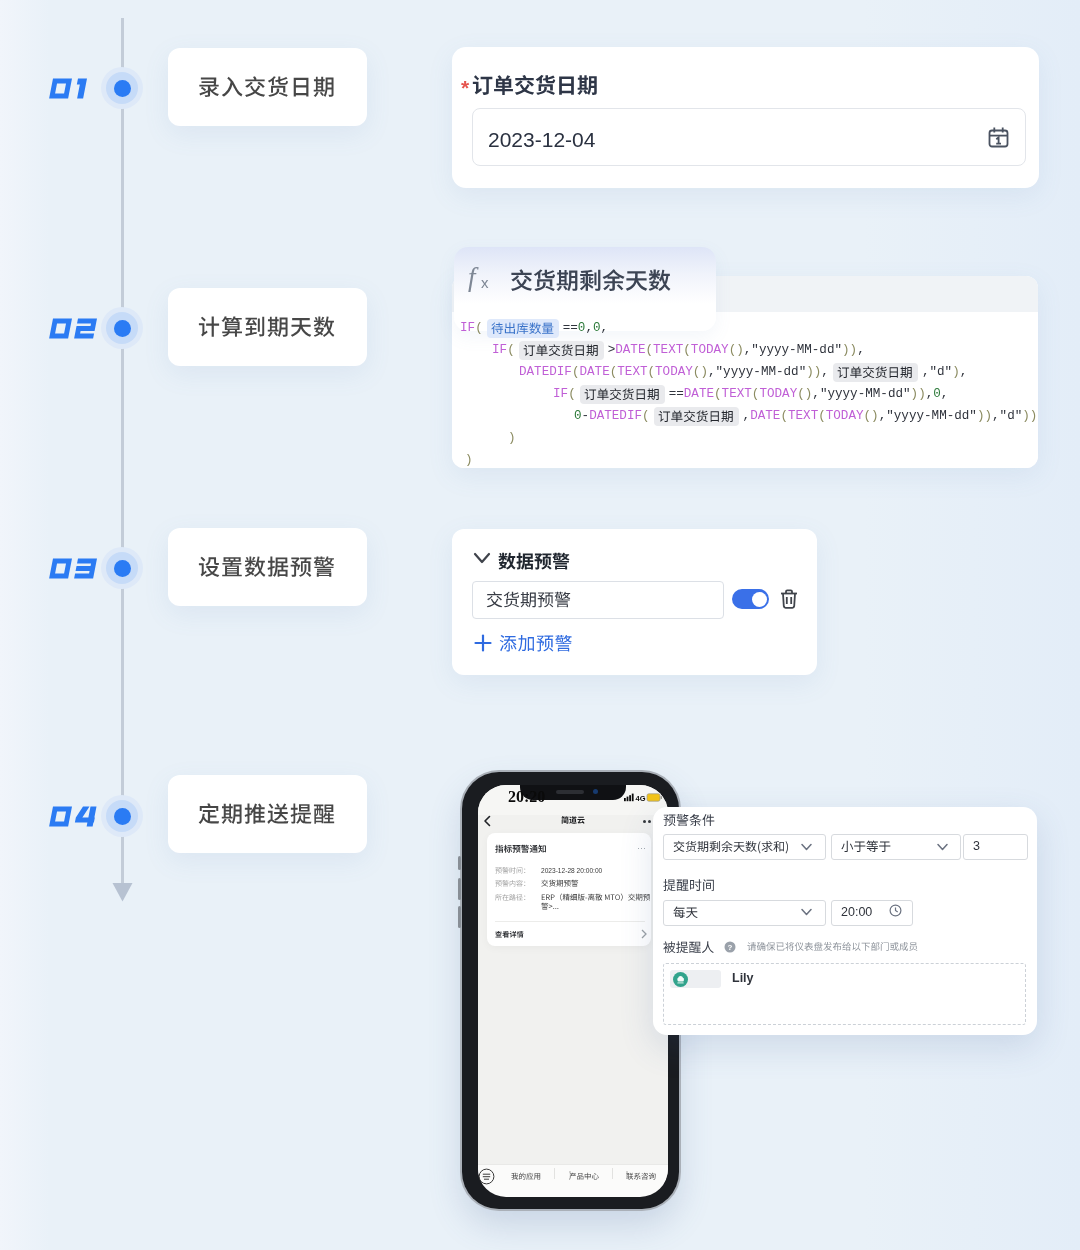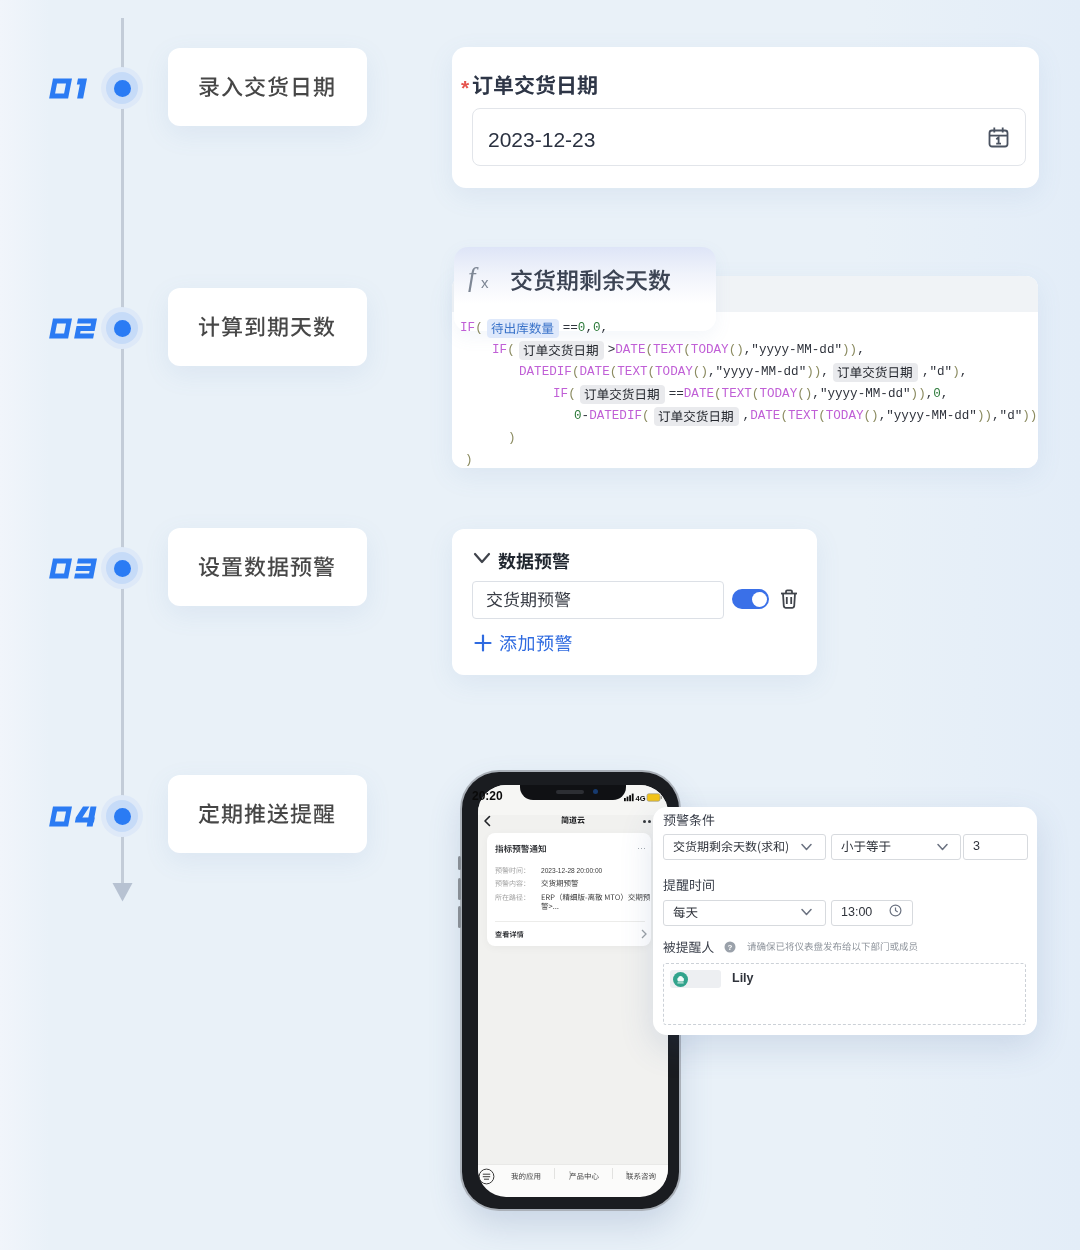--- a/index.html
+++ b/index.html
@@ -75,21 +75,21 @@
       </svg>
     </div>
     <div class="card" style="left:452px;top:47px;width:587px;height:141px;border-radius:14px"></div>
     <div style="position:absolute;left:461px;top:76px;font-family:'Liberation Sans',sans-serif;font-size:21px;font-weight:700;color:#e5554f;line-height:24px;white-space:pre">*</div>
     <div style="position:absolute;left:472.0px;top:74px">
       <svg width="128" height="24" viewBox="0 0 128 24" style="display:block">
         <path transform="translate(0,19) scale(0.21000,-0.21000)" fill="#2e3647" d="M9 76L17 84Q20 82 23 79Q26 76 29 73Q32 71 34 68L25 60Q24 62 21 65Q18 68 15 71Q12 74 9 76ZM4 54L28 54L28 43L4 43ZM41 77L97 77L97 65L41 65ZM68 73L80 73L80 6Q80 1 79 -2Q78 -5 74 -6Q71 -8 66 -8Q61 -9 54 -9Q54 -7 53 -4Q52 -2 51 0Q50 3 49 4Q52 4 56 4Q59 4 61 4Q64 4 65 4Q66 4 67 5Q68 5 68 7ZM19 -7L16 4L19 8L44 24Q44 22 45 20Q45 18 46 16Q47 14 47 13Q39 7 34 4Q28 0 26 -2Q23 -4 21 -5Q20 -7 19 -7ZM19 -7Q19 -6 18 -4Q17 -2 15 0Q14 2 13 3Q15 4 17 6Q19 9 19 12L19 54L31 54L31 4Q31 4 29 3Q28 2 27 1Q25 0 23 -2Q21 -3 20 -5Q19 -6 19 -7ZM144 62L156 62L156 -9L144 -9ZM125 42L125 35L175 35L175 42ZM125 58L125 51L175 51L175 58ZM114 68L187 68L187 25L114 25ZM105 19L195 19L195 8L105 8ZM122 80L132 85Q135 81 138 77Q141 73 142 70L131 65Q130 68 127 72Q124 76 122 80ZM168 84L182 80Q178 75 175 71Q172 66 169 62L158 66Q160 69 162 72Q164 75 165 78Q167 81 168 84ZM263 42L275 39Q270 26 260 16Q251 7 239 1Q227 -5 212 -9Q211 -7 210 -5Q208 -4 207 -1Q206 1 204 2Q219 5 231 10Q242 15 251 23Q259 31 263 42ZM230 60L241 55Q238 51 233 46Q229 42 224 38Q219 35 215 32Q214 33 212 35Q210 36 208 38Q207 40 205 41Q210 43 214 46Q219 49 223 53Q227 56 230 60ZM237 42Q244 26 259 16Q273 6 296 2Q295 1 293 -1Q292 -3 291 -5Q289 -7 289 -8Q273 -5 261 1Q249 7 241 16Q232 26 227 39ZM206 72L294 72L294 61L206 61ZM260 53L269 60Q273 57 278 54Q283 50 288 46Q292 42 295 39L285 31Q282 34 278 38Q274 42 269 46Q264 50 260 53ZM240 82L252 86Q254 83 256 79Q258 75 259 72L247 68Q246 71 244 75Q242 79 240 82ZM344 28L356 28L356 20Q356 17 355 14Q354 11 352 8Q349 4 344 1Q340 -2 332 -4Q324 -7 313 -9Q312 -8 311 -6Q310 -4 308 -2Q307 -1 305 1Q316 2 323 4Q330 6 334 8Q338 10 340 12Q342 14 343 17Q344 19 344 20ZM353 5L360 13Q364 12 369 11Q374 9 379 7Q383 6 388 4Q392 2 395 0L389 -9Q386 -7 382 -6Q377 -4 373 -2Q368 0 363 2Q358 4 353 5ZM317 42L385 42L385 12L372 12L372 31L329 31L329 10L317 10ZM387 83L394 74Q387 71 378 68Q369 65 359 63Q349 60 340 59Q339 60 338 63Q337 66 336 67Q343 69 350 70Q357 72 364 74Q370 76 376 78Q382 80 387 83ZM350 85L362 85L362 61Q362 58 363 58Q364 57 368 57Q368 57 370 57Q372 57 374 57Q376 57 378 57Q380 57 381 57Q383 57 384 58Q385 58 385 60Q386 62 386 66Q388 65 391 64Q394 63 396 62Q396 56 394 53Q393 50 390 48Q387 47 382 47Q381 47 380 47Q378 47 376 47Q374 47 372 47Q370 47 368 47Q367 47 366 47Q360 47 356 48Q353 49 352 52Q350 55 350 61ZM330 86L341 82Q338 77 333 72Q328 67 322 63Q317 59 312 56Q311 58 309 59Q308 61 306 62Q304 64 303 65Q308 67 314 71Q319 74 323 78Q327 82 330 86ZM321 70L329 78L333 76L333 45L321 45ZM415 79L485 79L485 -8L472 -8L472 67L428 67L428 -8L415 -8ZM424 45L478 45L478 33L424 33ZM424 11L478 11L478 -1L424 -1ZM561 80L587 80L587 70L561 70ZM561 58L587 58L587 47L561 47ZM561 35L587 35L587 24L561 24ZM582 80L594 80L594 4Q594 0 593 -3Q592 -5 589 -7Q586 -8 583 -8Q579 -9 573 -9Q573 -6 572 -3Q571 0 570 3Q573 2 576 2Q579 2 580 2Q581 2 582 3Q582 3 582 4ZM557 80L568 80L568 44Q568 38 567 31Q567 24 566 17Q565 9 563 3Q561 -4 558 -9Q557 -8 555 -7Q553 -5 552 -4Q550 -3 548 -2Q552 4 554 12Q556 20 556 28Q557 37 557 44ZM504 73L553 73L553 63L504 63ZM517 57L541 57L541 48L517 48ZM517 41L541 41L541 32L517 32ZM503 25L552 25L552 15L503 15ZM512 84L523 84L523 22L512 22ZM535 84L546 84L546 22L535 22ZM515 14L527 11Q524 5 520 0Q516 -6 512 -9Q511 -8 509 -7Q507 -5 505 -4Q504 -3 502 -2Q506 1 510 5Q513 10 515 14ZM530 10L539 15Q541 13 544 10Q546 7 548 5Q550 2 551 0L541 -6Q540 -4 538 -1Q536 2 534 5Q532 7 530 10Z"></path>
       </svg>
     </div>
     <div class="inp" style="left:472px;top:108px;width:552px;height:56px"></div>
-    <div style="position:absolute;left:488px;top:128px;font-family:'Liberation Sans',sans-serif;font-size:21px;color:#2a3140;line-height:24px;white-space:pre">2023-12-23</div>
+    <div style="position:absolute;left:488px;top:128px;font-family:'Liberation Sans',sans-serif;font-size:21px;color:#2a3140;line-height:24px;white-space:pre">2023-12-04</div>
     <svg style="position:absolute;left:987px;top:126px" width="23" height="23" viewBox="0 0 23 23" fill="none" stroke="#4a5260" stroke-width="1.8">
 <rect x="2.5" y="4.5" width="18" height="16" rx="2.5"></rect>
       <line x1="2.5" y1="9.6" x2="20.5" y2="9.6"></line>
 <line x1="7.3" y1="1.5" x2="7.3" y2="6.5"></line>
       <line x1="15.7" y1="1.5" x2="15.7" y2="6.5"></line>
 <path d="M9.3 13.2 L11.6 11.4 V17.6 M9.2 17.6 H14" fill="none"></path>
     </svg>
     <div class="card" style="left:452px;top:276px;width:586px;height:192px;overflow:hidden">
       <div style="position:absolute;left:0;top:0;width:100%;height:36px;background:#f0f3f6"></div>
       <div style="position:absolute;left:0;top:36px;width:100%;height:156px;background:#fff"></div>
@@ -156,21 +156,21 @@
 background:#1a1c20;box-shadow:0 0 0 2px #aab0b8, 0 16px 34px rgba(70,100,150,0.20)"></div>
     <div style="position:absolute;left:457.5px;top:856px;width:3px;height:14px;border-radius:2px;background:#888e96"></div>
     <div style="position:absolute;left:457.5px;top:878px;width:3px;height:22px;border-radius:2px;background:#888e96"></div>
     <div style="position:absolute;left:457.5px;top:906px;width:3px;height:22px;border-radius:2px;background:#888e96"></div>
     <div style="position:absolute;left:478px;top:785px;width:190px;height:411px;border-radius:28px;background:#f1f1ef;overflow:hidden">
       <div style="position:absolute;left:0;top:0;width:100%;height:30px;background:#f6f6f4"></div>
       <div style="position:absolute;left:42px;top:0;width:106px;height:15px;border-radius:0 0 13px 13px;background:#101114"></div>
       <div style="position:absolute;left:78px;top:4.5px;width:28px;height:4px;border-radius:2px;background:#2c2e33"></div>
       <div style="position:absolute;left:115px;top:4px;width:5px;height:5px;border-radius:50%;background:#173a6e"></div>
     </div>
-    <div style="position:absolute;left:472px;top:791px;font-family:Liberation Sans, sans-serif;font-size:12px;font-weight:700;color:#0a0a0a;line-height:11px;white-space:pre">20:20</div>
+    <div style="position:absolute;left:508px;top:791px;font-family:Liberation Serif, serif;font-size:16px;font-weight:700;color:#0a0a0a;line-height:11px;white-space:pre">20:20</div>
     <svg style="position:absolute;left:624px;top:792px" width="38" height="11" viewBox="0 0 38 11">
 <g fill="#0a0a0a">
         <rect x="0" y="6" width="1.8" height="3.2"></rect>
         <rect x="2.6" y="4.6" width="1.8" height="4.6"></rect>
         <rect x="5.2" y="3.2" width="1.8" height="6"></rect>
         <rect x="7.8" y="1.6" width="1.8" height="7.6"></rect>
 <text x="11.5" y="9.2" font-size="7.5" font-family="Liberation Sans" font-weight="700">4G</text>
       </g>
 <rect x="23" y="1.8" width="13" height="7.4" rx="1.8" fill="#f3c418" stroke="#9a9a90" stroke-width="0.7"></rect>
 <rect x="36.6" y="3.9" width="1.4" height="3.2" rx="0.7" fill="#9a9a90"></rect>
@@ -292,21 +292,21 @@
     <div class="inp" style="left:663px;top:900px;width:161px;height:24px;border-radius:3px;border-color:#d7dade"></div>
     <div style="position:absolute;left:673.0px;top:905px">
       <svg width="26" height="15" viewBox="0 0 26 15" style="display:block">
         <path transform="translate(0,12) scale(0.12500,-0.12500)" fill="#2f333b" d="M26 57L78 57L78 50L26 50ZM19 12L92 12L92 5L19 5ZM23 74L92 74L92 67L23 67ZM75 57L83 57Q83 57 83 56Q83 56 83 55Q82 54 82 53Q82 38 81 28Q81 18 80 11Q80 4 79 1Q78 -3 77 -4Q75 -6 74 -7Q72 -8 70 -8Q67 -8 64 -8Q60 -8 57 -8Q56 -6 56 -5Q56 -3 55 -2Q59 -2 62 -2Q65 -2 66 -2Q68 -2 69 -2Q69 -2 70 -1Q71 0 72 4Q73 7 73 14Q74 20 74 31Q75 41 75 55ZM22 57L30 57Q29 51 28 44Q27 37 26 30Q25 23 24 16Q23 10 22 5L15 5Q16 10 17 16Q18 23 19 30Q20 37 21 44Q22 51 22 57ZM27 85L35 82Q32 76 28 69Q24 62 19 57Q15 51 11 47Q10 47 9 48Q7 49 6 50Q5 50 4 51Q9 55 13 60Q17 66 21 72Q24 78 27 85ZM39 46L43 50Q47 49 50 47Q54 45 57 43Q60 41 62 39L57 34Q55 36 52 38Q49 40 46 42Q42 44 39 46ZM37 24L41 28Q44 26 48 24Q52 22 55 20Q58 18 60 16L56 11Q54 13 50 15Q47 18 44 20Q40 22 37 24ZM4 35L23 35L23 34L78 34L78 35L96 35L96 28L78 28L78 28L23 28L23 28L4 28ZM154 42Q159 26 170 15Q180 4 197 -1Q196 -2 195 -3Q194 -4 193 -5Q192 -7 192 -8Q180 -4 172 3Q163 9 157 19Q151 28 147 40ZM110 76L189 76L189 69L110 69ZM107 46L194 46L194 38L107 38ZM145 74L153 74L153 57Q153 51 152 44Q152 37 149 30Q147 23 142 16Q137 9 129 3Q121 -3 109 -8Q109 -7 108 -6Q107 -5 106 -3Q105 -2 104 -2Q116 3 123 9Q131 14 135 20Q140 27 142 33Q144 39 145 45Q145 51 145 57Z"></path>
       </svg>
     </div>
     <svg style="position:absolute;left:801px;top:908px" width="11" height="8" viewBox="0 0 11 8" fill="none" stroke="#6b7280" stroke-width="1.5" stroke-linecap="round" stroke-linejoin="round">
       <path d="M1 1.5 L5.5 6.5 L10 1.5"></path>
     </svg>
     <div class="inp" style="left:831px;top:900px;width:80px;height:24px;border-radius:3px;border-color:#d7dade"></div>
-    <div style="position:absolute;left:841px;top:905px;font-family:'Liberation Sans',sans-serif;font-size:12.5px;color:#2f333b;line-height:14px;white-space:pre">13:00</div>
+    <div style="position:absolute;left:841px;top:905px;font-family:'Liberation Sans',sans-serif;font-size:12.5px;color:#2f333b;line-height:14px;white-space:pre">20:00</div>
     <svg style="position:absolute;left:889px;top:904px" width="13" height="13" viewBox="0 0 13 13" fill="none" stroke="#6b7280" stroke-width="1.2">
       <circle cx="6.5" cy="6.5" r="5.4"></circle>
       <path d="M6.5 3.5 V6.5 L8.7 8"></path>
     </svg>
     <div style="position:absolute;left:663.0px;top:940px">
       <svg width="53" height="15" viewBox="0 0 53 15" style="display:block">
         <path transform="translate(0,12) scale(0.12800,-0.12800)" fill="#3a3f4a" d="M18 37L25 46L25 -8L18 -8ZM36 47L40 43Q38 40 35 37Q32 35 30 33L26 36Q29 38 31 41Q34 45 36 47ZM4 66L32 66L32 59L4 59ZM24 42Q25 41 27 39Q29 36 31 33Q33 30 35 28Q37 26 38 24L34 19Q33 20 31 23Q29 26 27 29Q25 32 23 35Q21 37 20 39ZM30 66L31 66L32 67L36 64Q33 55 28 47Q23 38 18 31Q12 24 7 19Q6 20 6 21Q5 23 4 24Q4 25 3 26Q8 30 13 37Q19 43 23 50Q27 58 30 65ZM14 81L20 84Q22 80 24 77Q26 73 28 70L22 67Q21 69 18 73Q16 77 14 81ZM46 69L90 69L90 62L46 62ZM88 69L89 69L90 70L95 68Q94 63 92 57Q90 52 89 48L83 50Q84 53 85 58Q87 63 88 68ZM64 84L71 84L71 41L64 41ZM42 69L49 69L49 43Q49 37 49 31Q48 24 47 17Q46 11 43 4Q40 -2 36 -7Q36 -7 35 -6Q34 -5 33 -4Q32 -3 31 -2Q35 2 37 8Q39 14 41 20Q42 26 42 32Q42 38 42 43ZM47 45L85 45L85 38L47 38ZM84 45L85 45L87 45L91 43Q88 30 81 20Q75 10 66 3Q57 -4 47 -8Q47 -7 45 -5Q44 -3 43 -2Q52 1 61 8Q69 14 75 23Q81 32 84 43ZM56 41Q59 31 65 22Q70 14 78 8Q86 2 97 -1Q96 -2 95 -3Q94 -4 93 -5Q93 -7 92 -8Q76 -2 66 10Q55 22 50 39ZM148 62L148 54L181 54L181 62ZM148 75L148 67L181 67L181 75ZM141 81L188 81L188 48L141 48ZM136 41L194 41L194 34L136 34ZM161 38L168 38L168 -3L161 0ZM148 19Q150 11 155 7Q159 3 165 2Q171 0 178 0Q179 0 181 0Q184 0 187 0Q190 0 193 0Q196 0 197 0Q197 -1 196 -2Q196 -3 195 -4Q195 -5 195 -6L191 -6L177 -6Q171 -6 166 -6Q160 -5 156 -2Q152 0 148 5Q145 10 143 18ZM166 23L189 23L189 17L166 17ZM143 30L150 29Q148 17 144 7Q140 -2 134 -8Q133 -7 132 -6Q131 -6 130 -5Q129 -4 128 -3Q135 2 138 10Q142 19 143 30ZM103 31Q109 32 117 35Q125 37 133 40L135 33Q127 31 119 28Q111 26 105 24ZM104 64L134 64L134 57L104 57ZM116 84L123 84L123 1Q123 -2 123 -3Q122 -5 120 -6Q118 -7 115 -7Q112 -7 107 -7Q107 -6 107 -4Q106 -2 105 0Q109 0 111 0Q114 0 115 0Q116 0 116 0Q116 0 116 1ZM233 37Q233 36 233 35Q234 35 235 35Q235 35 236 35Q236 35 237 35Q238 35 238 35Q239 35 240 35Q240 35 240 36Q241 35 242 34Q243 34 244 34Q244 32 243 31Q241 31 239 31Q239 31 238 31Q237 31 236 31Q235 31 234 31Q231 31 230 32Q229 33 229 37L229 56L233 56ZM223 47Q223 44 223 40Q222 37 220 33Q219 30 215 27Q215 28 214 29Q212 30 212 31Q215 33 216 36Q218 38 218 41Q219 44 219 47L219 56L223 56ZM234 78L234 56L229 56L229 78ZM223 78L223 56L218 56L218 78ZM247 80L247 73L205 73L205 80ZM243 5L243 -1L209 -1L209 5ZM243 22L243 16L209 16L209 22ZM246 61L246 -6L240 -6L240 54L212 54L212 -7L207 -7L207 61ZM293 34L293 28L253 28L256 34ZM262 42Q260 36 257 30Q254 24 251 19Q250 20 248 21Q246 22 245 23Q249 27 252 32Q254 38 256 44ZM259 51L284 51L284 60L259 60ZM259 65L284 65L284 74L259 74ZM291 80L291 45L252 45L252 80ZM275 43L275 -2L269 -2L269 43ZM291 18L291 12L253 12L253 18ZM296 1L296 -5L248 -5L248 1ZM346 84L354 84Q354 79 354 72Q353 66 352 57Q351 49 348 40Q345 31 341 22Q336 13 328 6Q321 -2 310 -8Q309 -6 308 -5Q306 -3 304 -2Q315 4 322 11Q329 18 333 26Q338 35 340 43Q343 52 344 59Q345 67 345 74Q346 80 346 84ZM353 71Q353 70 354 65Q355 60 356 53Q358 47 361 39Q364 31 368 24Q373 16 380 10Q387 3 397 -1Q395 -2 393 -4Q392 -6 391 -7Q381 -3 374 4Q367 11 362 19Q357 27 354 35Q351 43 350 51Q348 58 347 63Q346 68 346 71Z"></path>
       </svg>
     </div>
     <svg style="position:absolute;left:724px;top:941px" width="12" height="12" viewBox="0 0 12 12">

